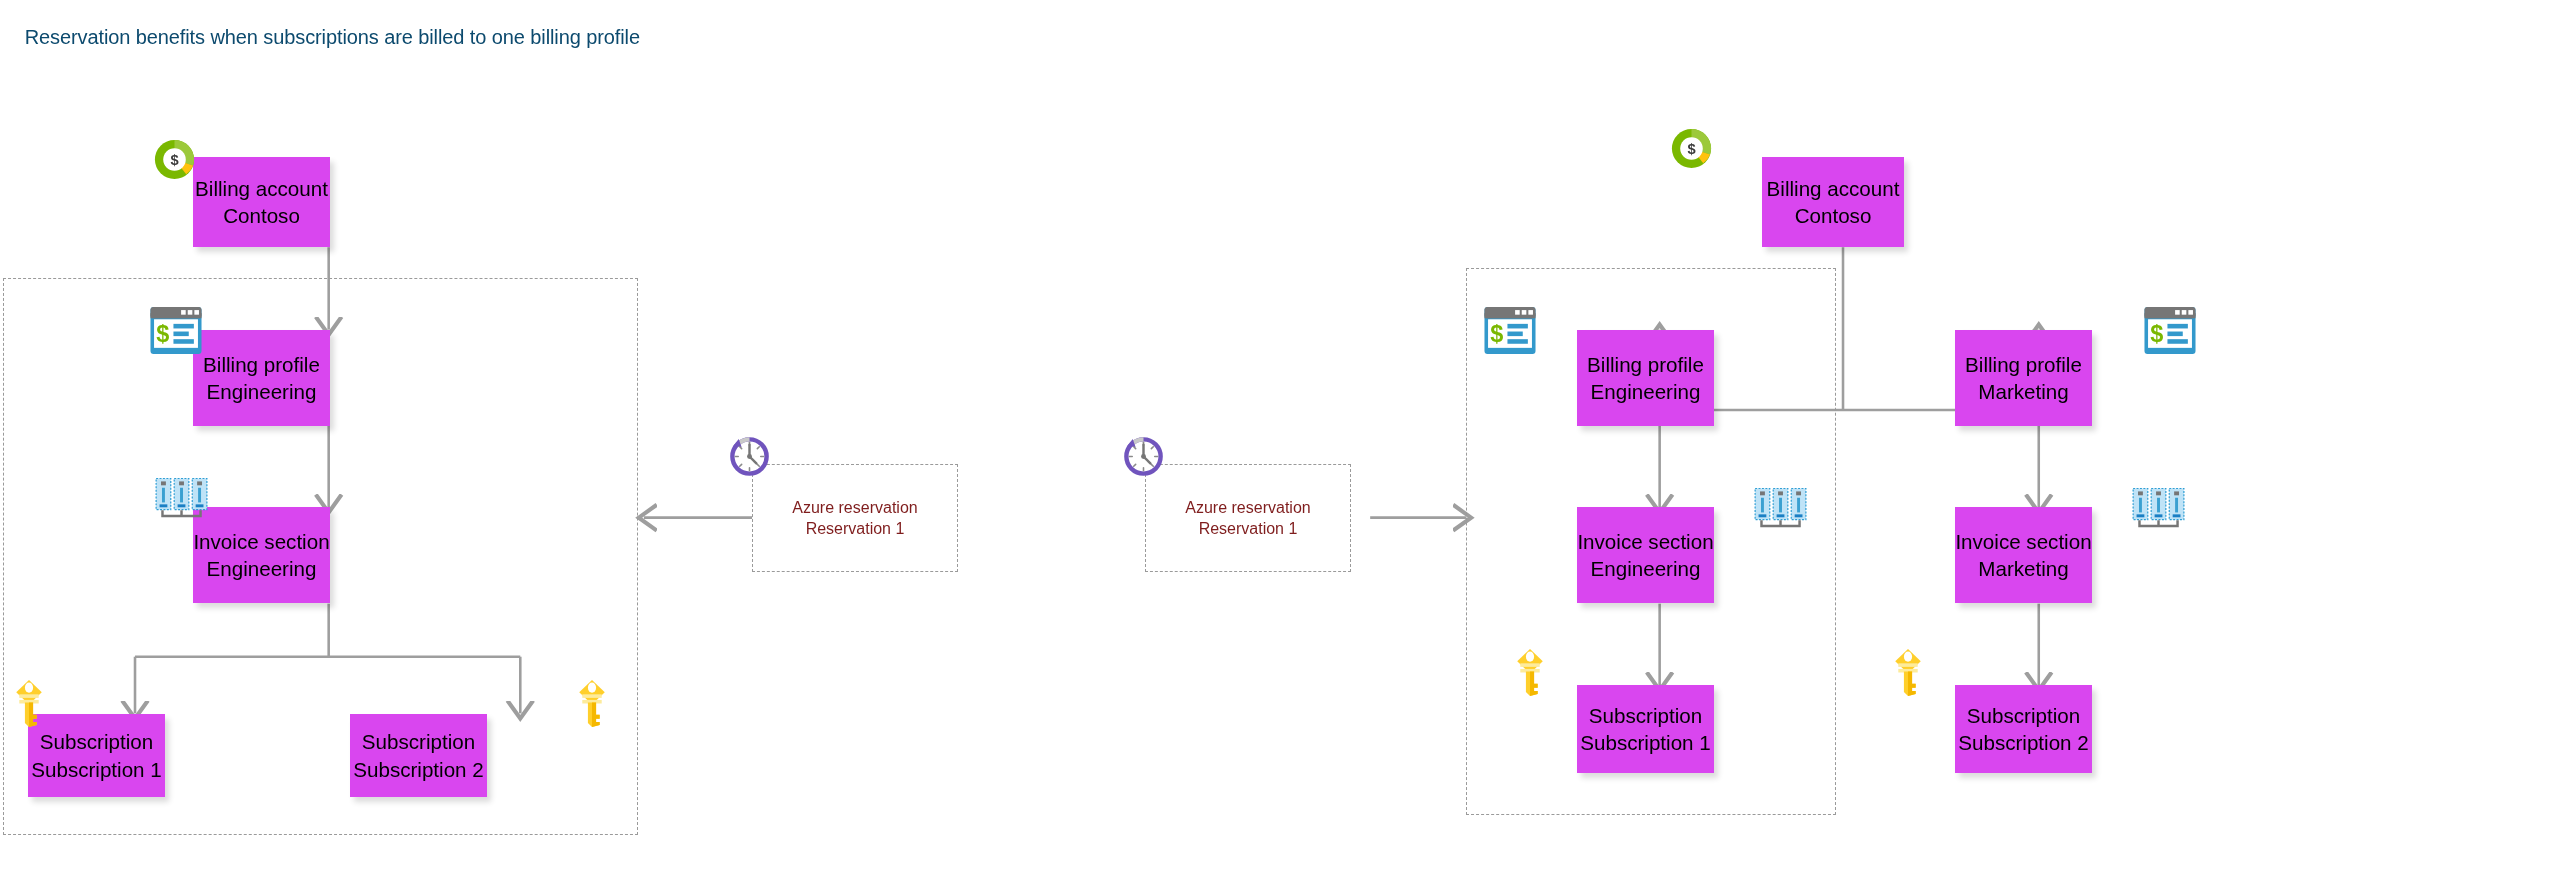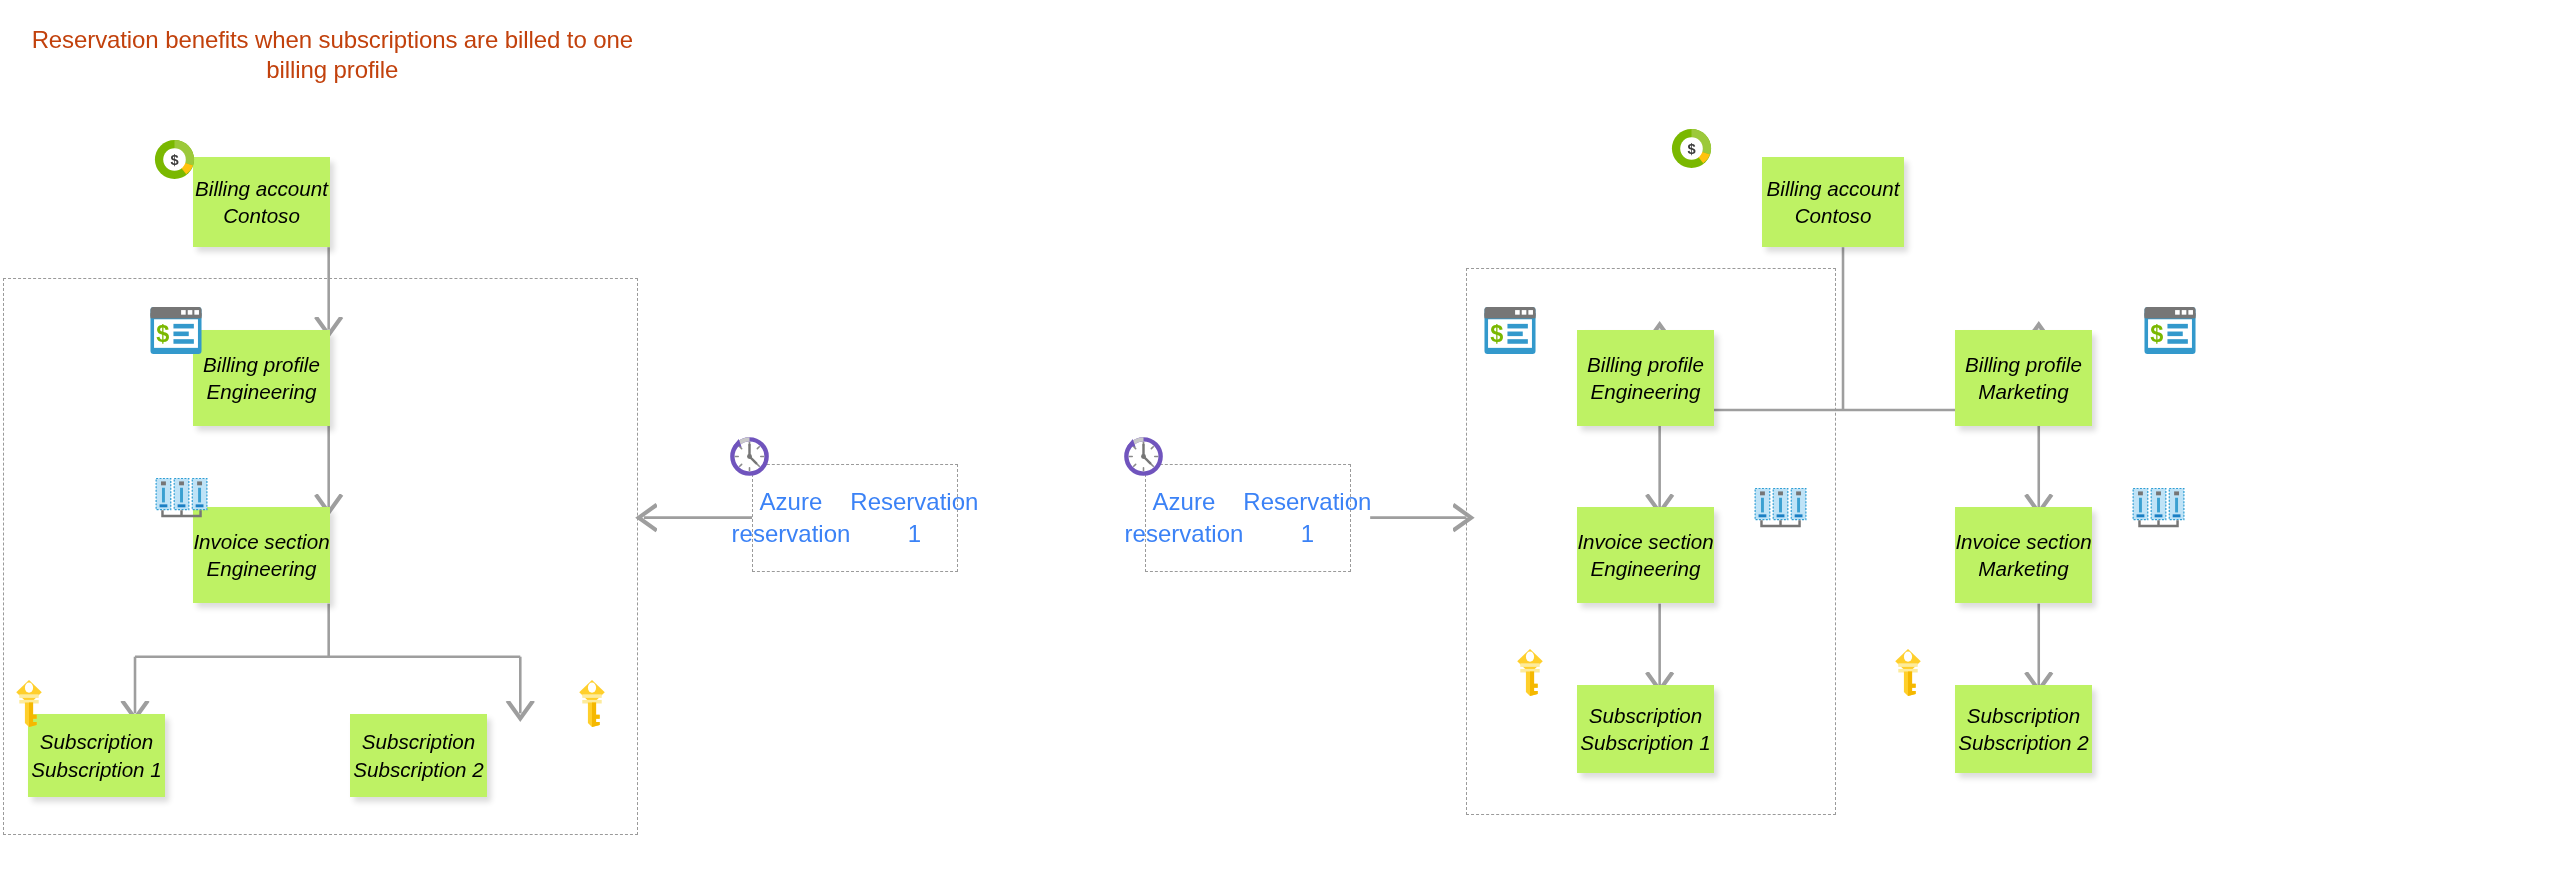--- a/index.html
+++ b/index.html
@@ -11,65 +11,64 @@
     width: 2592px; height: 888px;
     font-family: "Liberation Sans", sans-serif;
     color: #000000;
     overflow: hidden;
   }
   .canvas { position: relative; width: 2592px; height: 888px; }
 
   
   .diagram-title {
     position: absolute;
-    font-size: 24px;
+    font-size: 20px;
     line-height: 1.26;
     text-align: center;
-    color: #c2410c;
+    color: #0c4a6e;
     font-weight: 400;
     letter-spacing: -0.1px;
   }
   #title-left  { left: 10.3px;  top: 25px;  width: 644px; }
   #title-right { left: 1432px; top: 25px;  width: 721px; }
 
   
   .scope-box {
     position: absolute;
     border: 1.5px dashed #9a9a9a;
     background: transparent;
   }
   
   .node {
     position: absolute;
-    background: #bef264;
+    background: #d946ef;
     display: flex;
     flex-direction: column;
     align-items: center;
     justify-content: center;
     text-align: center;
     font-size: 20.6px;
     line-height: 1.33;
     color: #000;
     box-shadow: 3.6px 4.6px 5.7px rgba(0,0,0,0.14);
-    font-style: italic;
   }
   .node .l1, .node .l2 { display: block; white-space: nowrap; }
 
   .resv-node {
     position: absolute;
     border: 1.5px dashed #9a9a9a;
     background: transparent;
     display: flex;
-    flex-direction: row;
+    flex-direction: column;
     align-items: center;
     justify-content: center;
     text-align: center;
-    font-size: 24px;
+    font-size: 16px;
     line-height: 1.33;
-    color: #3b82f6;
+    color: #7f1d1d;
   }
 
   
   .wires { position: absolute; left: 0; top: 0; width: 2592px; height: 888px; pointer-events: none; }
 
   
   .icon { position: absolute; }
 
   
   .ico-account { width: 49px; height: 49px; }

